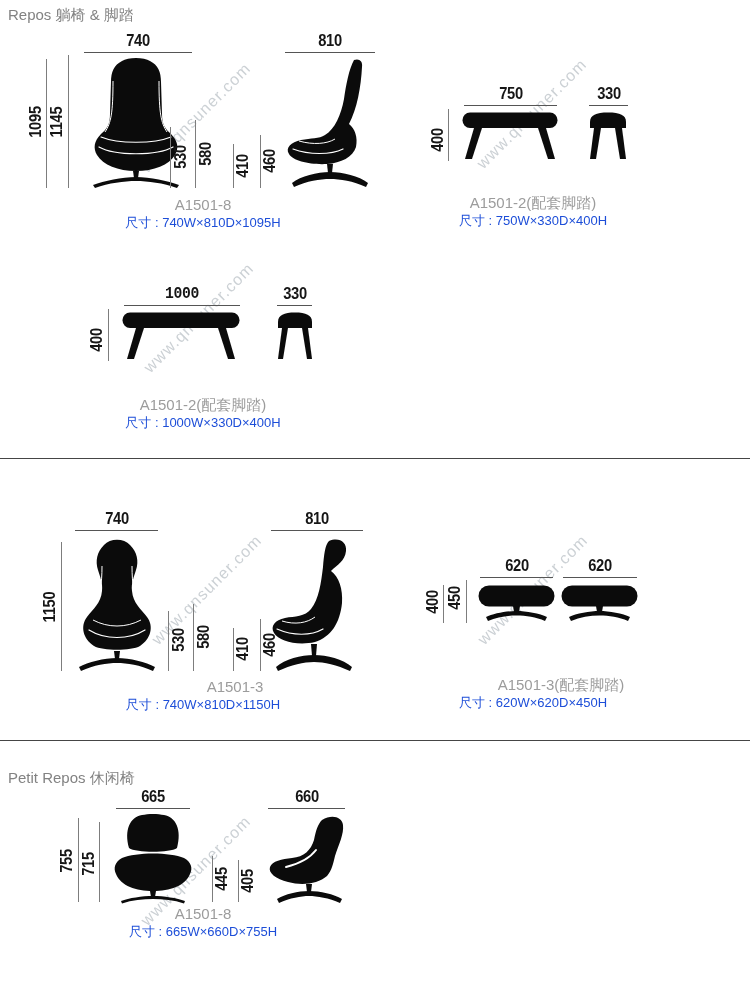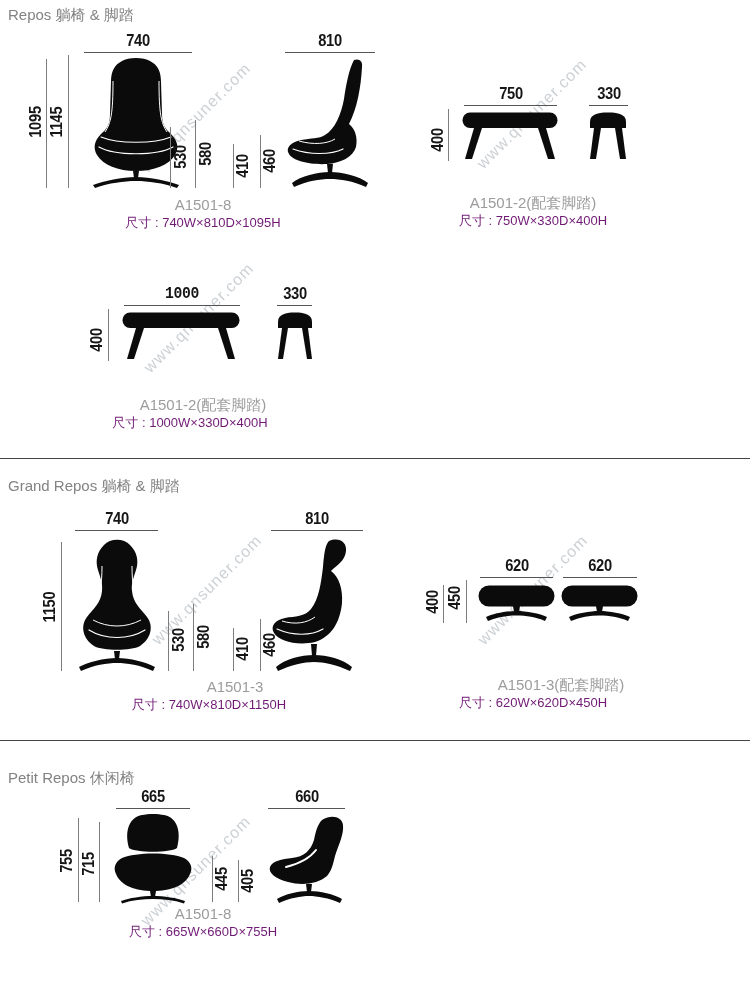--- a/index.html
+++ b/index.html
@@ -7,21 +7,21 @@
           font-family:"Liberation Sans","DejaVu Sans",sans-serif;}
   .heading{position:absolute;font-size:15px;color:#828282;white-space:nowrap;}
   .divider{position:absolute;left:0;width:750px;height:1px;background:#454545;}
   .dimh{position:absolute;border-top:1.4px solid #555;}
   .hnum{position:absolute;left:50%;bottom:3px;transform:translateX(-50%) scaleX(.92);
         font-size:16px;font-weight:bold;color:#161616;letter-spacing:-.3px;white-space:nowrap;}
   .vline{position:absolute;width:1.4px;background:#7d7d7d;}
   .vnum{position:absolute;transform:translate(-50%,-50%) rotate(-90deg) scaleX(.92);
         font-size:16px;font-weight:bold;color:#161616;letter-spacing:-.3px;white-space:nowrap;}
   .code{position:absolute;transform:translateX(-50%);font-size:15px;color:#9c9c9c;white-space:nowrap;}
-  .size{position:absolute;transform:translateX(-50%);font-size:13px;color:#701a75;white-space:nowrap;}
+  .size{position:absolute;transform:translateX(-50%);font-size:13px;color:#1d4ed8;white-space:nowrap;}
   .wm{position:absolute;transform:translate(-50%,-50%) rotate(-45deg);
       font-size:16px;color:#ccd1d5;letter-spacing:1.2px;white-space:nowrap;}
   .sil{position:absolute;}
   svg{display:block;}
 </style>
 </head>
 <body>
 
 <div id="canvas">
 
@@ -121,25 +121,24 @@
   <div class="sil" style="left:275px;top:311px;">
     <svg width="40" height="50" viewBox="0 0 40 50">
       <path fill="#0b0b0b" d="M3,17 L37,17 L37,11 C37,4 31,1.5 20,1.5 C9,1.5 3,4 3,11 Z"></path>
       <polygon fill="#0b0b0b" points="7,17 13,17 8,48 3,48"></polygon>
       <polygon fill="#0b0b0b" points="27,17 33,17 37,48 32,48"></polygon>
     </svg>
   </div>
   <div class="vnum" style="left:97px;top:340px;">400</div>
   <div class="vline" style="left:108px;top:309px;height:52px;"></div>
   <div class="code" style="left:203px;top:396px;">A1501-2(配套脚踏)</div>
-  <div class="size" style="left:190px;top:414px;">尺寸 : 1000W×330D×400H</div>
+  <div class="size" style="left:203px;top:414px;">尺寸 : 1000W×330D×400H</div>
 
   <div class="divider" style="top:458px;"></div>
 
-  <div class="heading" style="left:8px;top:477px;">Grand Repos 躺椅 &amp; 脚踏</div>
 
   <div class="dimh" style="left:75px;top:530px;width:83px;">
     <span class="hnum">740</span>
   </div>
   <div class="vnum" style="left:50px;top:607px;">1150</div>
   <div class="vline" style="left:61px;top:542px;height:129px;"></div>
 
   <div class="sil" style="left:72px;top:536px;">
     <svg width="90" height="136" viewBox="0 0 90 136">
       <path fill="#0b0b0b" d="M32,9 C38,2 52,2 58,9 C65,16 67,25 64,34 C62,41 59,47 60,55 C61,67 69,73 75,81 C82,90 79,103 68,110 C59,115 31,115 22,110 C11,103 8,90 15,81 C21,73 29,67 30,55 C31,47 28,41 26,34 C23,25 25,16 32,9 Z"></path>
@@ -168,21 +167,21 @@
     <svg width="96" height="135" viewBox="0 0 96 135">
       <path fill="#0b0b0b" d="M62,4 C72,0 80,5 79,14 C78,24 70,28 64,34 C72,40 76,52 75,66 C73,86 64,100 48,105 C30,109 12,104 7,96 C3,89 8,83 18,81 C28,79 38,80 44,72 C52,62 54,46 56,30 C57,18 58,8 62,4 Z"></path>
       <path stroke="#fff" stroke-width="1.2" fill="none" stroke-linecap="round" d="M10,92 C26,99 44,99 56,92"></path>
       <path stroke="#fff" stroke-width="1" fill="none" d="M15,84 C28,88 40,86 48,80"></path>
       <polygon fill="#0b0b0b" points="44,107 50,107 49,119 45,119"></polygon>
       <path fill="#0b0b0b" d="M47,118 C34,118 18,122 9,130 L11,134 C24,128 37,125 47,125 C57,125 70,128 83,134 L85,130 C76,122 60,118 47,118 Z"></path>
     </svg>
   </div>
 
   <div class="code" style="left:203px;top:678px;margin-left:32px;">A1501-3</div>
-  <div class="size" style="left:209px;top:696px;">尺寸 : 740W×810D×1150H</div>
+  <div class="size" style="left:203px;top:696px;">尺寸 : 740W×810D×1150H</div>
 
   <div class="dimh" style="left:480px;top:577px;width:73px;">
     <span class="hnum">620</span>
   </div>
   <div class="sil" style="left:477px;top:584px;">
     <svg width="79" height="39" viewBox="0 0 79 39">
       <rect fill="#0b0b0b" x="1.5" y="1.5" width="76" height="21" rx="10.5"></rect>
       <polygon fill="#0b0b0b" points="36,22 43,22 42,28 37,28"></polygon>
       <path fill="#0b0b0b" d="M39.5,27 C30,27 16,29.5 9,33 L11,37 C20,33 30,31.5 39.5,31.5 C49,31.5 59,33 68,37 L70,33 C63,29.5 49,27 39.5,27 Z"></path>
     </svg>

